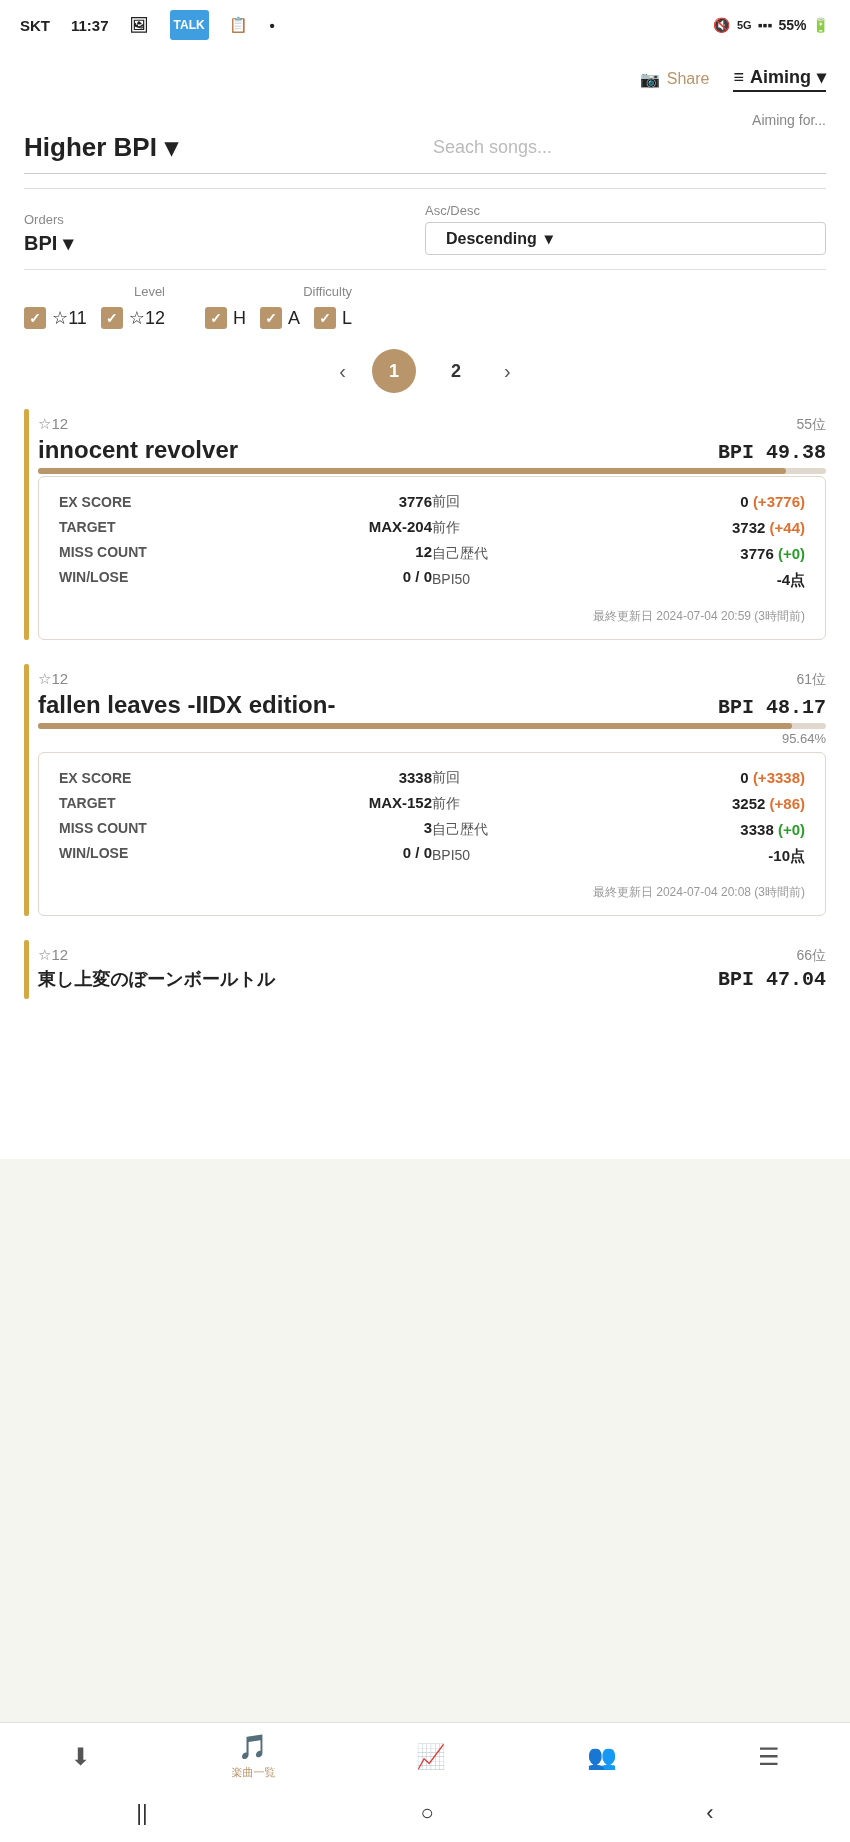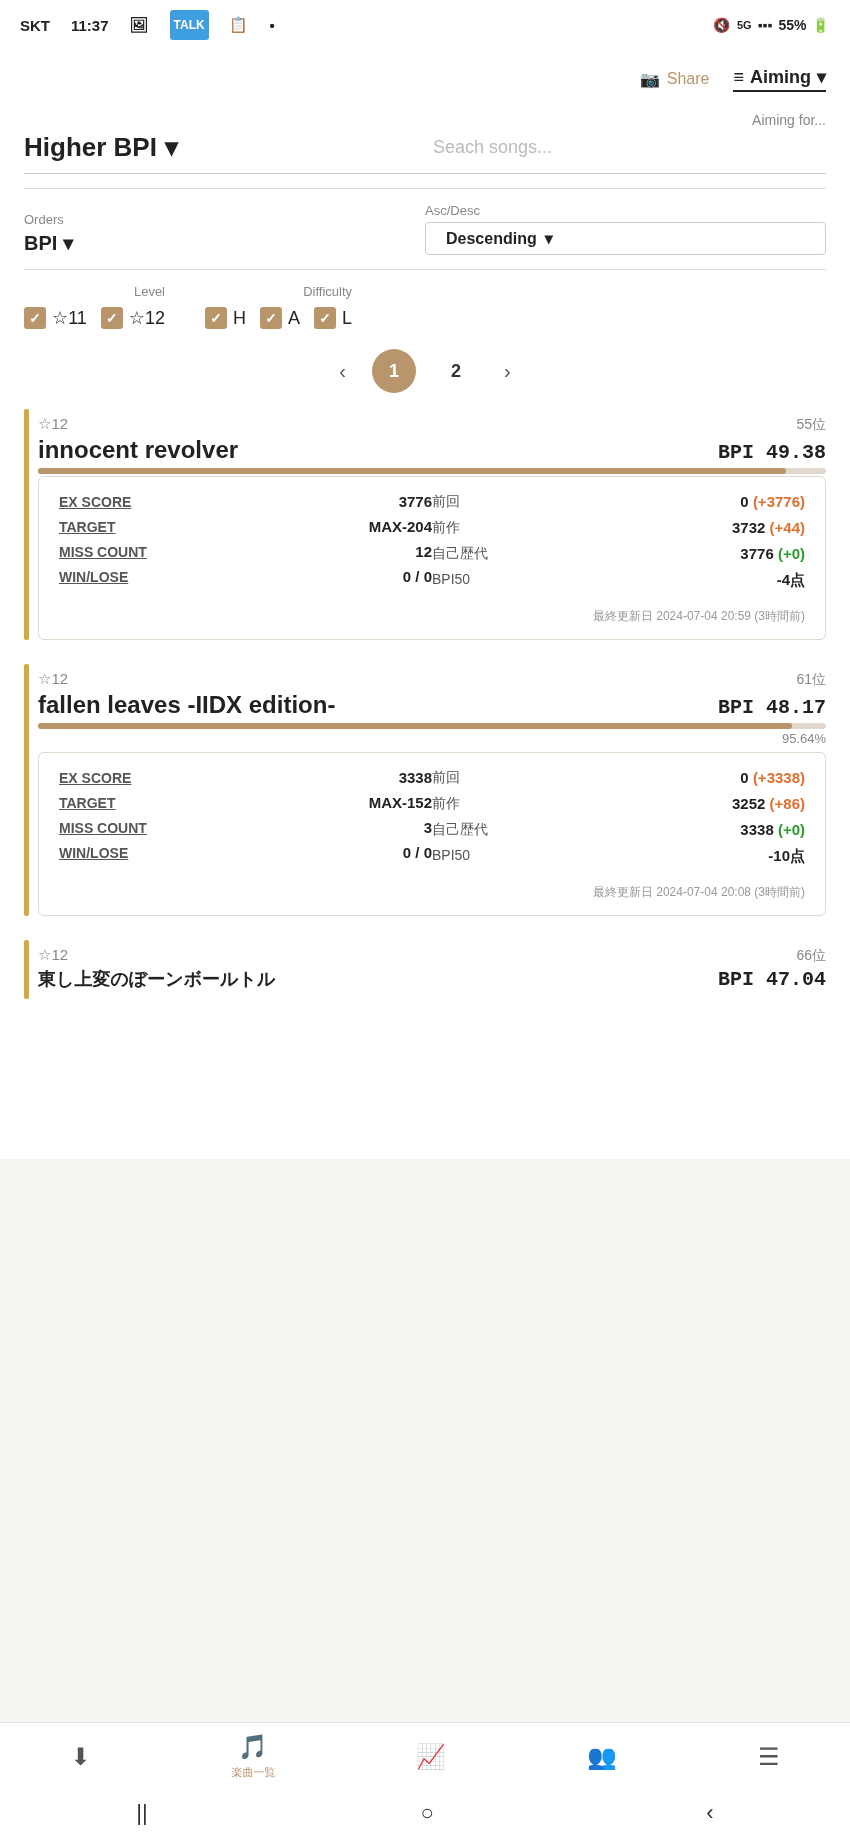--- a/index.html
+++ b/index.html
@@ -155,21 +155,21 @@
       display: grid;
       grid-template-columns: 1fr 1fr;
       gap: 0;
     }
     .detail-left, .detail-right { }
     .detail-row {
       display: flex; justify-content: space-between; align-items: baseline;
       margin-bottom: 8px; gap: 10px;
     }
     .detail-row:last-child { margin-bottom: 0; }
-    .detail-key { font-size: 14px; color: #555; font-weight: 600; min-width: 90px; text-decoration: underline; }
+    .detail-key { font-size: 14px; color: #555; font-weight: 600; min-width: 90px; }
     .detail-val { font-size: 15px; font-weight: 600; }
     .detail-right-row {
       display: flex; justify-content: space-between; align-items: flex-start;
       margin-bottom: 8px;
     }
     .detail-right-key { font-size: 14px; color: #555; font-weight: 500; }
     .detail-right-val { font-size: 15px; font-weight: 600; text-align: right; }
     .pos-green { color: #2a9d2a; }
     .pos-orange { color: #e07030; }
     .detail-timestamp {

